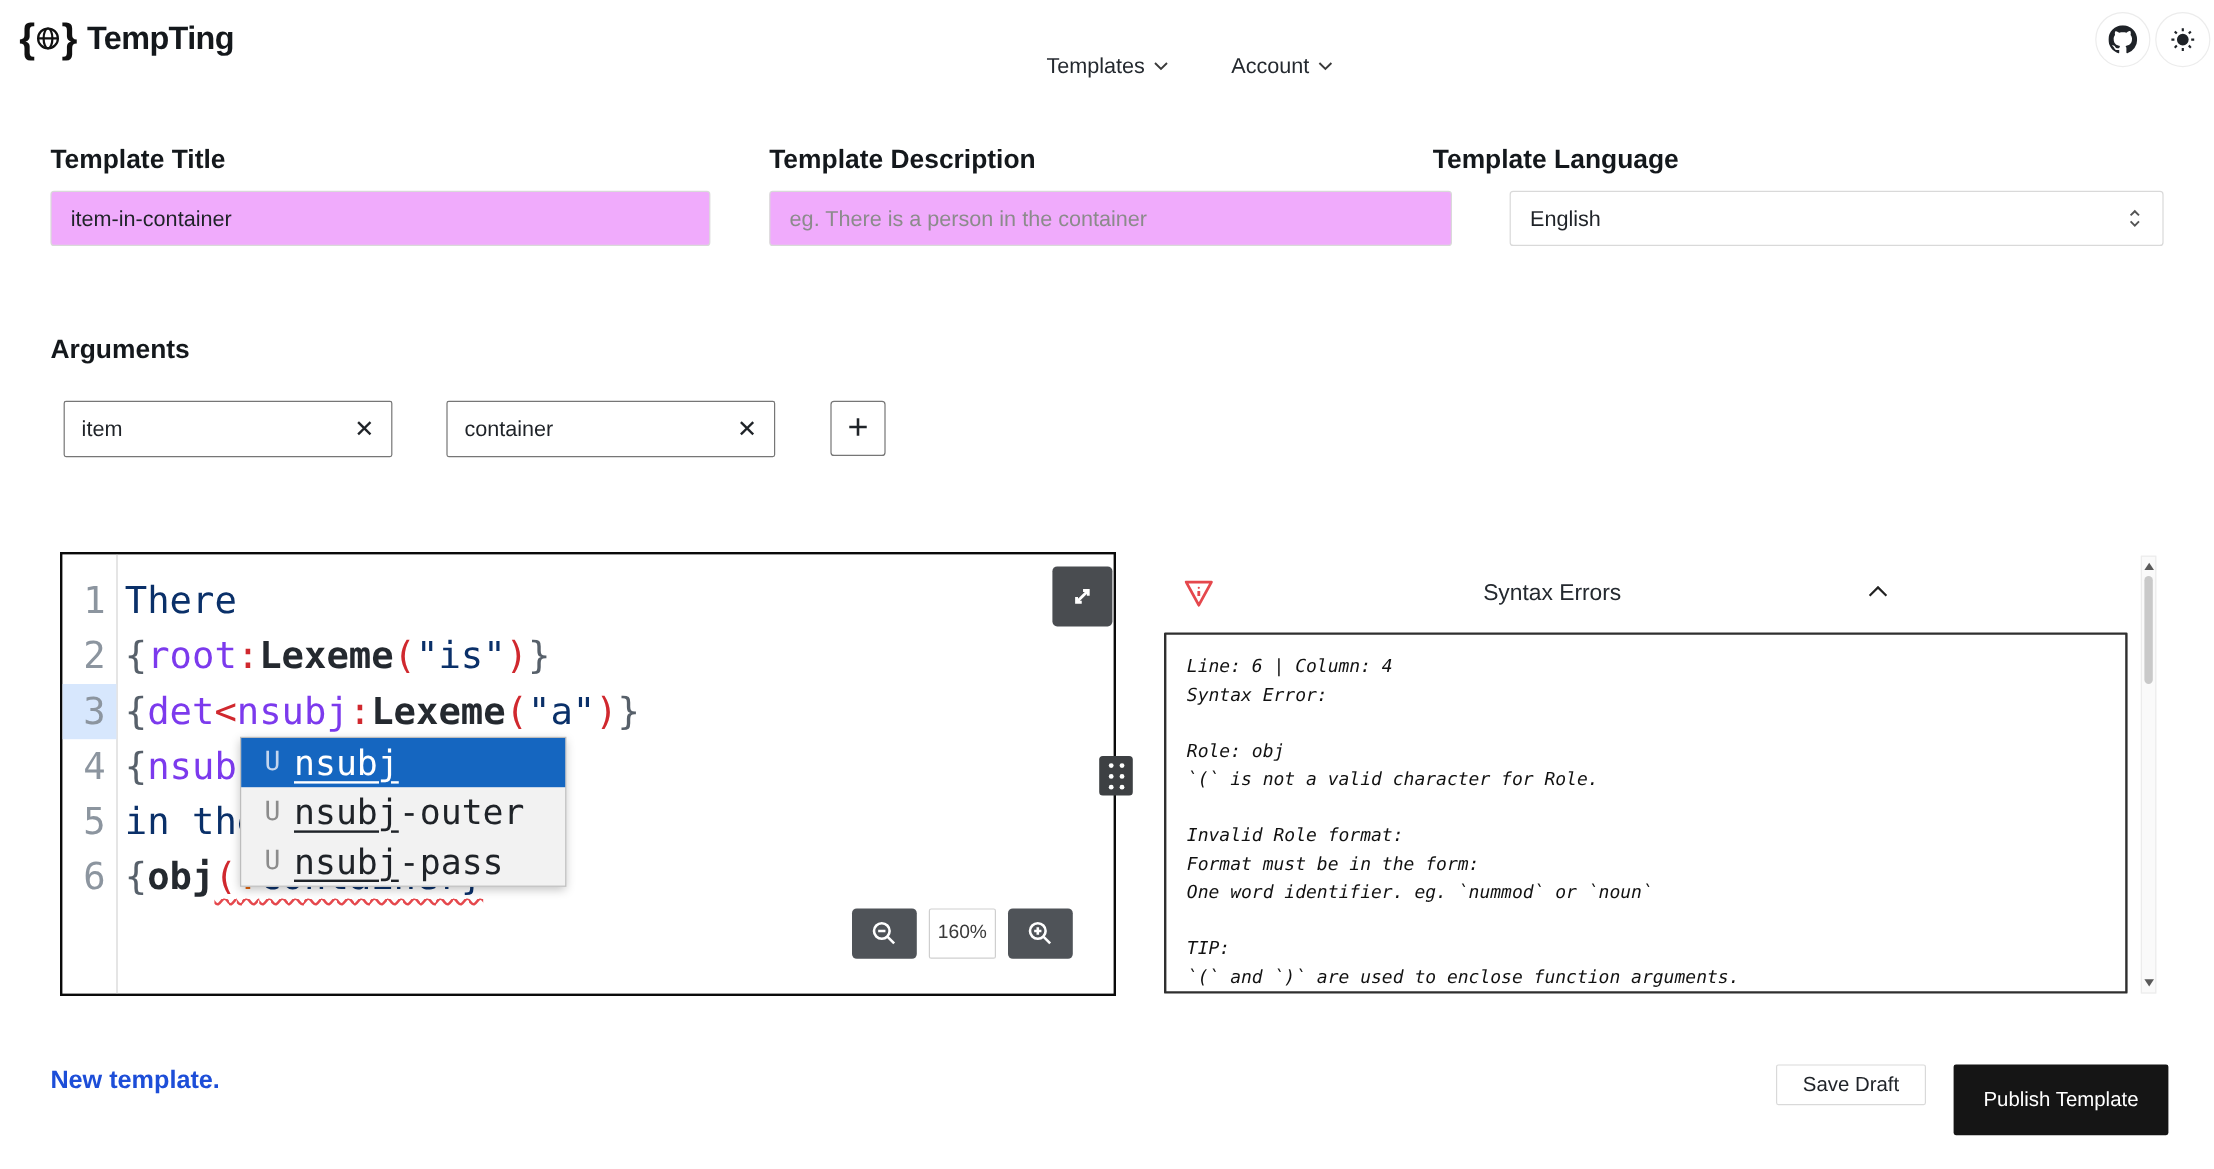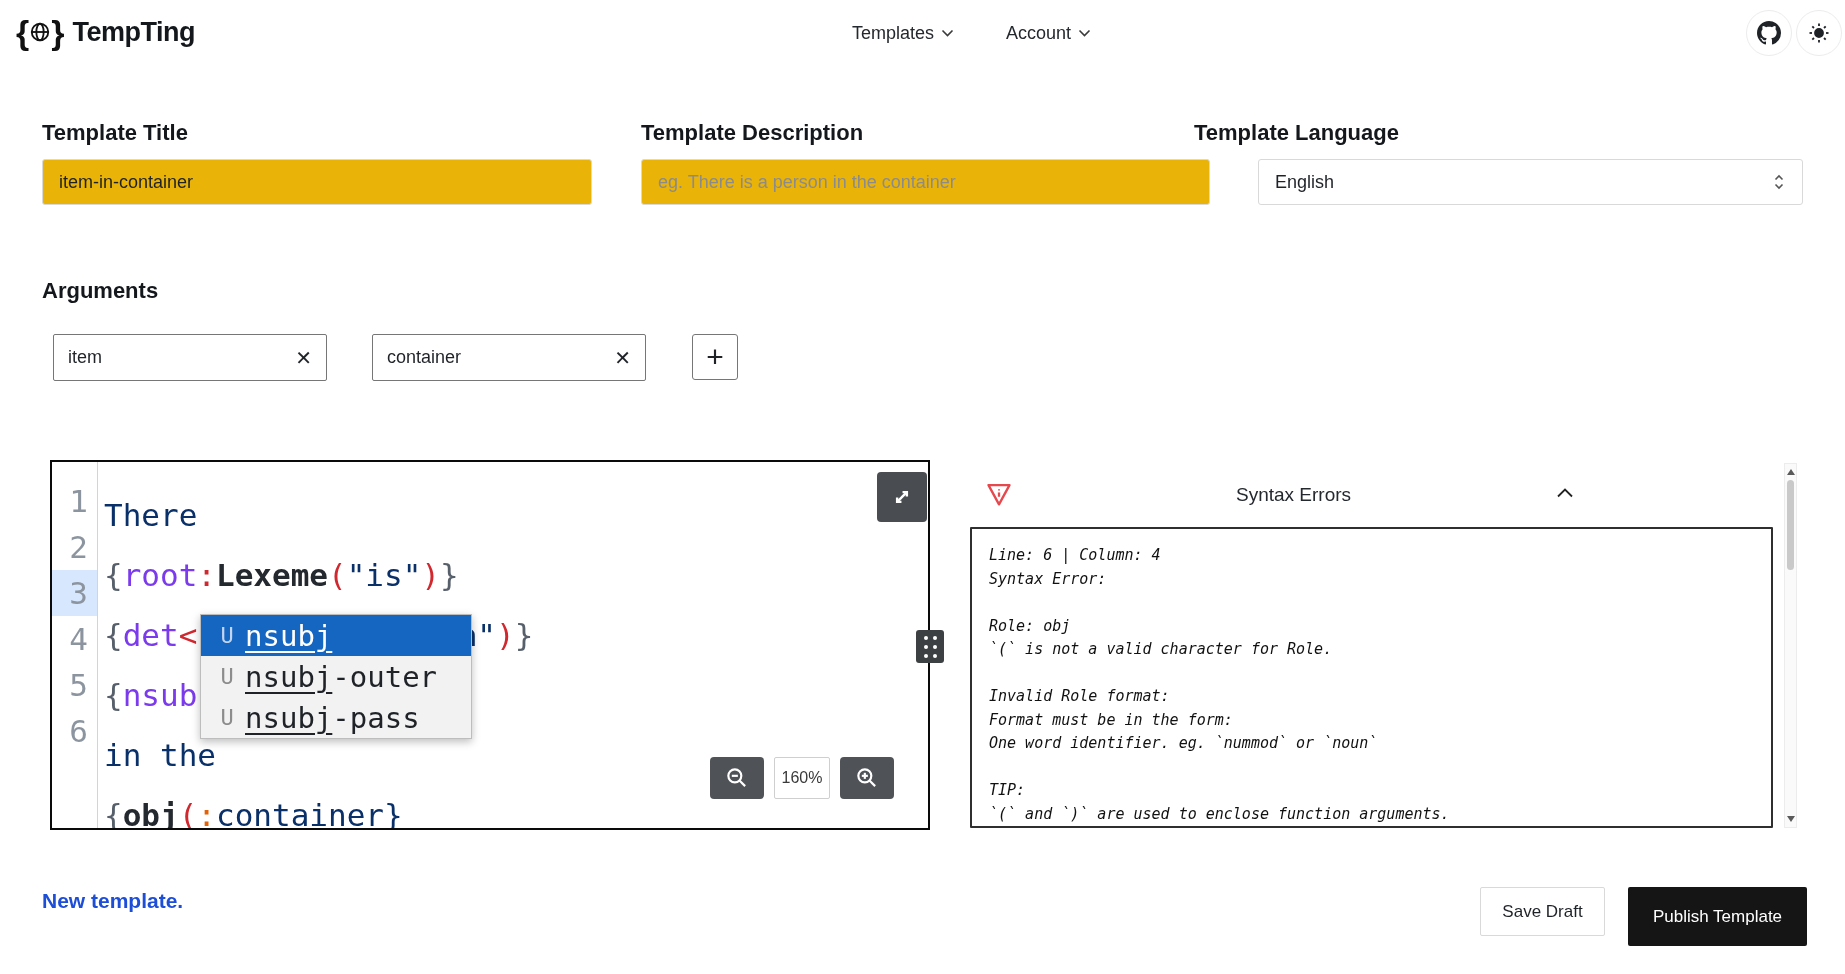--- a/index.html
+++ b/index.html
@@ -4,46 +4,46 @@
 <style>
   * { box-sizing: border-box; margin: 0; padding: 0; }
   html,body { width:1845px; height:974px; background:#fff; font-family:"Liberation Sans",sans-serif; color:#1f2328; overflow:hidden; }
   .page { position:relative; width:1845px; height:974px; }
 
   
   .header { position:absolute; left:0; top:0; width:100%; height:66px; }
   .brand { position:absolute; left:16px; top:12px; display:flex; align-items:center; gap:8px; }
   .brand .brace { font-size:34px; font-weight:700; line-height:40px; color:#111; }
   .brand .name { font-size:27px; font-weight:800; letter-spacing:-0.5px; color:#14181c; }
-  .nav { position:absolute; left:852px; top:0; height:66px; display:flex; align-items:center; gap:52px; }
+  .nav { position:absolute; left:872px; top:0; height:66px; display:flex; align-items:flex-end; gap:52px; }
   .nav-item { display:flex; align-items:center; gap:7px; font-size:18px; color:#24292f; cursor:pointer; }
   .iconbtns { position:absolute; right:3px; top:10px; display:flex; gap:4px; }
   .circlebtn { width:46px; height:46px; border-radius:50%; border:1px solid #ececec; background:#fff; display:flex; align-items:center; justify-content:center; cursor:pointer; }
 
   
   .flabel { position:absolute; font-size:22px; font-weight:700; color:#14181c; }
-  .finput { position:absolute; height:46px; border:1px solid #d9d9d9; border-radius:3px; font-size:18px; padding:0 16px; color:#1f2328; font-family:"Liberation Sans",sans-serif; background:#eab308; width:100%; }
+  .finput { position:absolute; height:46px; border:1px solid #d9d9d9; border-radius:3px; font-size:18px; padding:0 16px; color:#1f2328; font-family:"Liberation Sans",sans-serif; background:#f0abfc; width:100%; }
   .finput::placeholder { color:#8b8b8b; }
   .fwrap { position:absolute; }
   .selectbox { height:46px; border:1px solid #d9d9d9; border-radius:3px; font-size:18px; padding:0 16px; display:flex; align-items:center; justify-content:space-between; cursor:pointer; background:#fff; }
 
   
   .arg-input { position:absolute; height:47px; width:274px; border:1px solid #767676; border-radius:2px; background:#fff; display:flex; align-items:center; justify-content:space-between; padding:0 14px; }
   .arg-input .val { font-size:18px; color:#1f2328; }
   .xbtn { font-size:20px; color:#1f2328; cursor:pointer; background:none; border:none; line-height:1; font-family:"Liberation Sans",sans-serif; }
   .plusbtn { position:absolute; width:46px; height:46px; border:1px solid #767676; border-radius:3px; background:#fff; font-size:30px; font-weight:300; color:#1f2328; cursor:pointer; display:flex; align-items:center; justify-content:center; line-height:1; font-family:"Liberation Sans",sans-serif; }
 
   
   .editor { position:absolute; left:50px; top:460px; width:880px; height:370px; border:2px solid #0a0a0a; background:#fff; }
   .ed-inner { position:absolute; inset:0; display:flex; overflow:hidden; }
   .gutter { width:46px; border-right:1px solid #d4d4d4; padding-top:16px; flex:none; }
   .ln { height:46px; line-height:46px; text-align:right; padding-right:9px; font-family:"DejaVu Sans Mono",monospace; font-size:31px; color:#8c959f; }
   .ln.active { background:#d7e7fd; }
   .codecol { padding-top:16px; padding-left:6px; flex:1; }
-  .cl { height:46px; line-height:46px; font-family:"DejaVu Sans Mono",monospace; font-size:31px; white-space:pre;margin-top:14px; }
+  .cl { height:46px; line-height:46px; font-family:"DejaVu Sans Mono",monospace; font-size:31px; white-space:pre; }
   .tok-brace { color:#57606a; }
   .tok-role { color:#7c3aed; }
   .tok-op { color:#d0282e; }
   .tok-func { color:#24292f; font-weight:bold; }
   .tok-str { color:#0a3069; }
   .tok-text { color:#0a3069; }
   .tok-orange { color:#e36209; }
   .err { text-decoration:underline wavy #e5484d 2px; text-underline-offset:7px; }
 
   .expandbtn { position:absolute; left:825px; top:10px; width:50px; height:50px; background:#494c50; border:none; border-radius:4px; cursor:pointer; display:flex; align-items:center; justify-content:center; }
@@ -69,21 +69,21 @@
   .errbox { position:absolute; left:0; top:67px; width:803px; height:301px; border:2px solid #2f2f2f; border-radius:1px; overflow:hidden; padding:15px 17px; }
   .errbox pre { font-family:"DejaVu Sans Mono",monospace; font-size:15px; line-height:23.5px; color:#111; white-space:pre;font-style:italic; }
 
   .scrollbar { position:absolute; left:1784px; top:463px; width:13px; height:365px; background:#fafafa; border:1px solid #ececec; }
   .sb-up { position:absolute; top:5px; left:2px; width:0; height:0; border-left:4px solid transparent; border-right:4px solid transparent; border-bottom:6px solid #5a5a5a; }
   .sb-down { position:absolute; bottom:5px; left:2px; width:0; height:0; border-left:4px solid transparent; border-right:4px solid transparent; border-top:6px solid #5a5a5a; }
   .sb-thumb { position:absolute; top:16px; left:2px; width:7px; height:90px; background:#c9c9c9; border-radius:4px; }
 
   
   .status { position:absolute; left:42px; top:889px; font-size:21px; font-weight:700; color:#1d4ed8; }
-  .btn-secondary { position:absolute; left:1480px; top:887px; width:125px; height:49px; background:#fff; border:1px solid #d9d9d9; border-radius:2px; font-size:17px; color:#1f2328; cursor:pointer; font-family:"Liberation Sans",sans-serif; }
+  .btn-secondary { position:absolute; left:1480px; top:887px; width:125px; height:34px; background:#fff; border:1px solid #d9d9d9; border-radius:2px; font-size:17px; color:#1f2328; cursor:pointer; font-family:"Liberation Sans",sans-serif; }
   .btn-primary { position:absolute; left:1628px; top:887px; width:179px; height:59px; background:#151515; border:none; border-radius:2px; font-size:17px; color:#fff; cursor:pointer; font-family:"Liberation Sans",sans-serif; }
 </style>
 </head>
 <body>
 
 <div class="page">
 
   <div class="header">
     <div class="brand">
       <span style="display:flex;align-items:center;">

